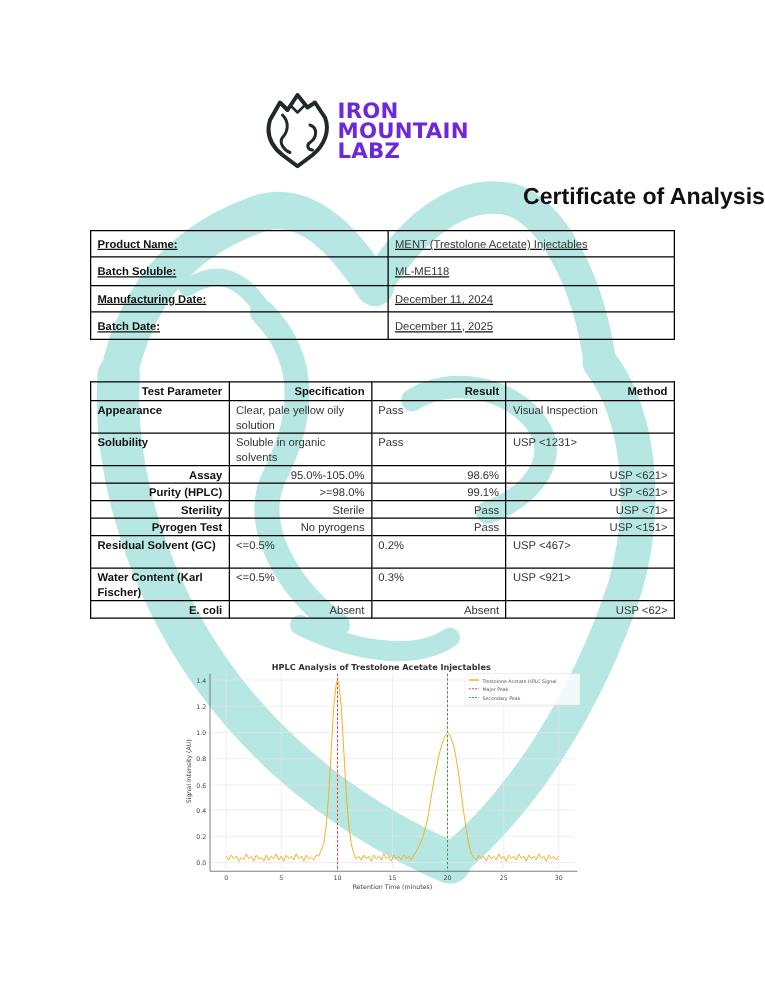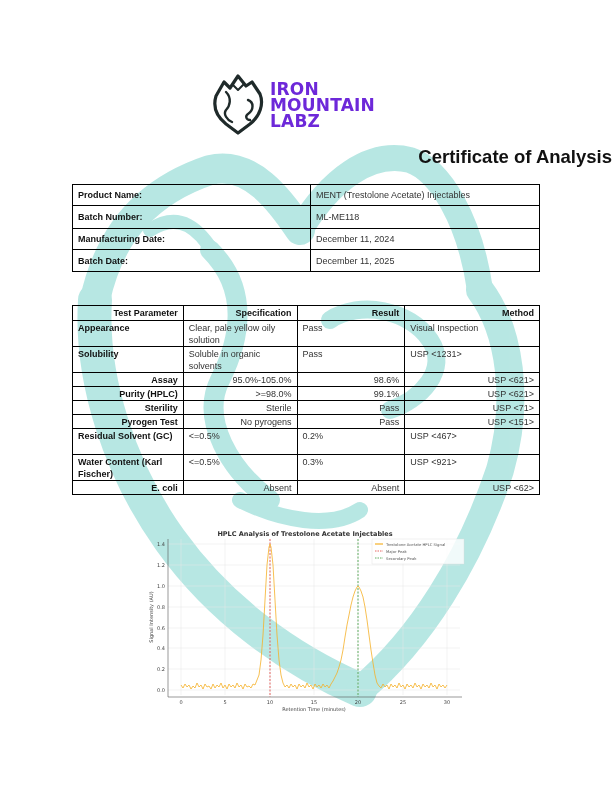--- a/index.html
+++ b/index.html
@@ -67,28 +67,28 @@
     </svg>
     <div class="logo-text">
       <div>IRON</div>
       <div>MOUNTAIN</div>
       <div>LABZ</div>
     </div>
   </div>
 
   <div class="title">Certificate of Analysis</div>
 
-  <table class="info" style="top:184px;">
+  <table class="info" style="top:184px;text-decoration:underline;">
     <tbody>
         <tr class="r1">
       <td class="lbl">Product Name:</td>
       <td class="val">MENT (Trestolone Acetate) Injectables</td>
     </tr>
     <tr class="r2">
-      <td class="lbl">Batch Number:</td>
+      <td class="lbl">Batch Soluble:</td>
       <td class="val">ML-ME118</td>
     </tr>
     <tr class="r3">
       <td class="lbl">Manufacturing Date:</td>
       <td class="val">December 11, 2024</td>
     </tr>
     <tr class="r4">
       <td class="lbl">Batch Date:</td>
       <td class="val">December 11, 2025</td>
     </tr>

